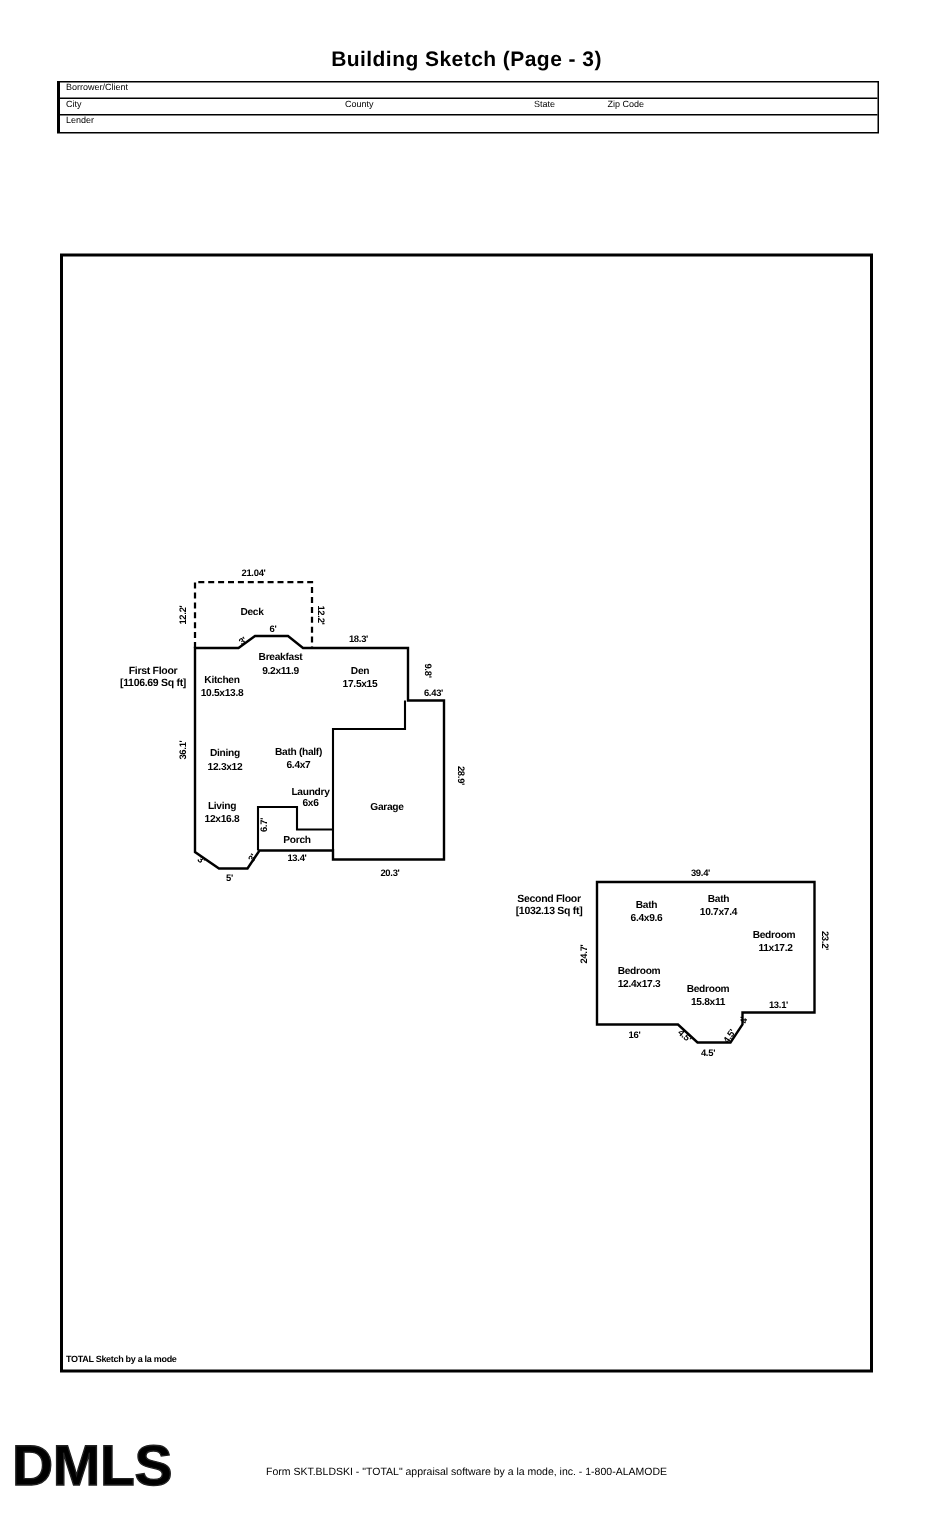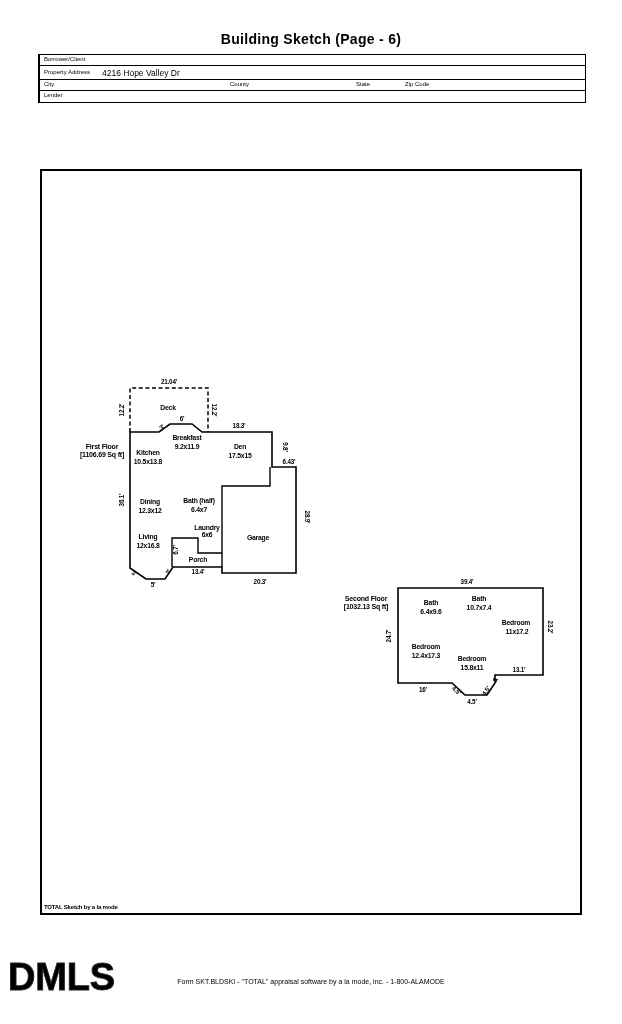--- a/index.html
+++ b/index.html
@@ -26,29 +26,25 @@
   .floor{font-size:7px;}
   .outline{fill:none;stroke:#000;stroke-width:1.6;stroke-linejoin:miter;}
   .inner{fill:none;stroke:#000;stroke-width:1.4;}
   .dash{fill:none;stroke:#000;stroke-width:1.5;stroke-dasharray:4 2.6;}
 </style>
 </head>
 <body>
 
 <div class="page">
 
-  <div class="title">Building Sketch (Page - 6)</div>
+  <div class="title">Building Sketch (Page - 3)</div>
 
   <div class="form-table">
     <div class="form-row">
       <span class="lbl" style="left:4px">Borrower/Client</span>
-    </div>
-    <div class="form-row" style="height:13px">
-      <span class="lbl" style="left:4px;top:3px">Property Address</span>
-      <span class="val" style="left:62px;top:2px">4216 Hope Valley Dr</span>
     </div>
     <div class="form-row">
       <span class="lbl" style="left:4px">City</span>
       <span class="lbl" style="left:190px">County</span>
       <span class="lbl" style="left:316px">State</span>
       <span class="lbl" style="left:365px">Zip Code</span>
     </div>
     <div class="form-row">
       <span class="lbl" style="left:4px">Lender</span>
     </div>

